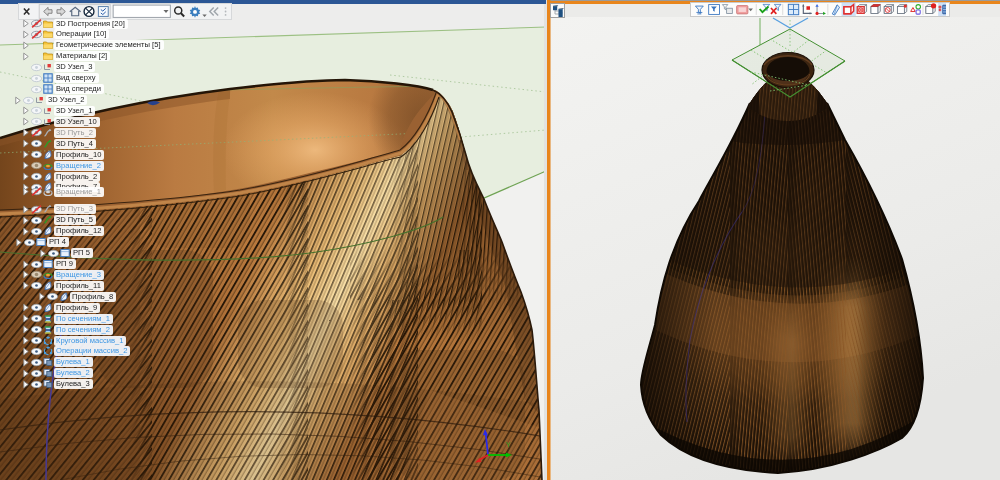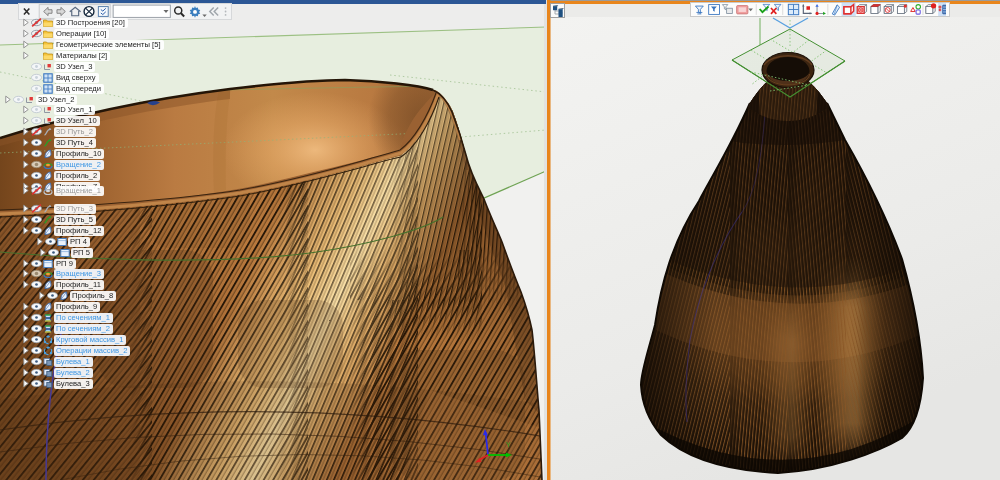--- a/index.html
+++ b/index.html
@@ -1,21 +1,21 @@
 <!DOCTYPE html>
 <html><head><meta charset="utf-8">
 <style>
 *{margin:0;padding:0;box-sizing:border-box}
 html,body{width:1000px;height:480px;overflow:hidden;background:#e9e9e7;font-family:"Liberation Sans",sans-serif}
 #app{position:relative;width:1000px;height:480px}
 #scene{position:absolute;left:0;top:0}
 #bluebar{position:absolute;left:0;top:0;width:546px;height:4px;background:#2c5795}
 #ltb{position:absolute;left:18px;top:3px;width:214px;height:17px;background:#f2f3f4;border:1px solid #d6d8da;display:flex;align-items:center}
 #tree{position:absolute;left:0;top:0;width:400px;height:480px}
-.row{position:absolute;height:11px;display:flex;align-items:flex-start}
+.row{position:absolute;height:11px;display:flex;align-items:center}
 .chip{background:rgba(255,255,255,0.92);border-radius:2px;padding:0 3px 1px 2px;font-size:7.6px;line-height:9px;color:#1b1b1b;white-space:nowrap;height:10px;display:flex;align-items:center}
 .b .chip{color:#3e97e4;background:rgba(244,249,255,0.94)}
 .g .chip{color:#9a9a9a}
 .ic{display:block;margin-right:1px}
 #rtb{position:absolute;left:690px;top:2px;width:260px;height:15px;background:#fcfcfb;border:1px solid #c9c9c9;display:flex;align-items:center;padding:0 2px}
 #rbtn{position:absolute;left:550px;top:3px;width:15px;height:15px;background:#fbfbfa;border:1px solid #9f9f9f;display:flex;align-items:center;justify-content:center}
 </style></head>
 <body>
 <div id="app">
 <svg id="scene" width="1000" height="480" viewBox="0 0 1000 480" xmlns="http://www.w3.org/2000/svg">
@@ -644,21 +644,21 @@
           <use href="#arr"></use>
         </svg>
         <svg class="ic" width="11" height="9" viewBox="0 0 10 8">
           <use href="#eyeP"></use>
         </svg>
         <svg class="ic" width="10" height="10" viewBox="0 0 10 10">
           <use href="#view"></use>
         </svg>
         <span class="chip">Вид спереди</span>
       </div>
-<div class="row" style="left:4px;top:94.5px">
+<div class="row" style="left:14px;top:94.5px">
         <svg class="ic" width="8" height="9" viewBox="0 0 6 8" style="visibility:visible">
           <use href="#arr"></use>
         </svg>
         <svg class="ic" width="11" height="9" viewBox="0 0 10 8">
           <use href="#eyeP"></use>
         </svg>
         <svg class="ic" width="10" height="10" viewBox="0 0 10 10">
           <use href="#node"></use>
         </svg>
         <span class="chip">3D Узел_2</span>
@@ -800,21 +800,21 @@
           <use href="#arr"></use>
         </svg>
         <svg class="ic" width="11" height="9" viewBox="0 0 10 8">
           <use href="#eyeD"></use>
         </svg>
         <svg class="ic" width="10" height="10" viewBox="0 0 10 10">
           <use href="#prof"></use>
         </svg>
         <span class="chip">Профиль_12</span>
       </div>
-<div class="row" style="left:36px;top:236.6px">
+<div class="row" style="left:15px;top:236.6px">
         <svg class="ic" width="8" height="9" viewBox="0 0 6 8" style="visibility:visible">
           <use href="#arr"></use>
         </svg>
         <svg class="ic" width="11" height="9" viewBox="0 0 10 8">
           <use href="#eyeD"></use>
         </svg>
         <svg class="ic" width="10" height="10" viewBox="0 0 10 10">
           <use href="#wp"></use>
         </svg>
         <span class="chip">РП 4</span>

